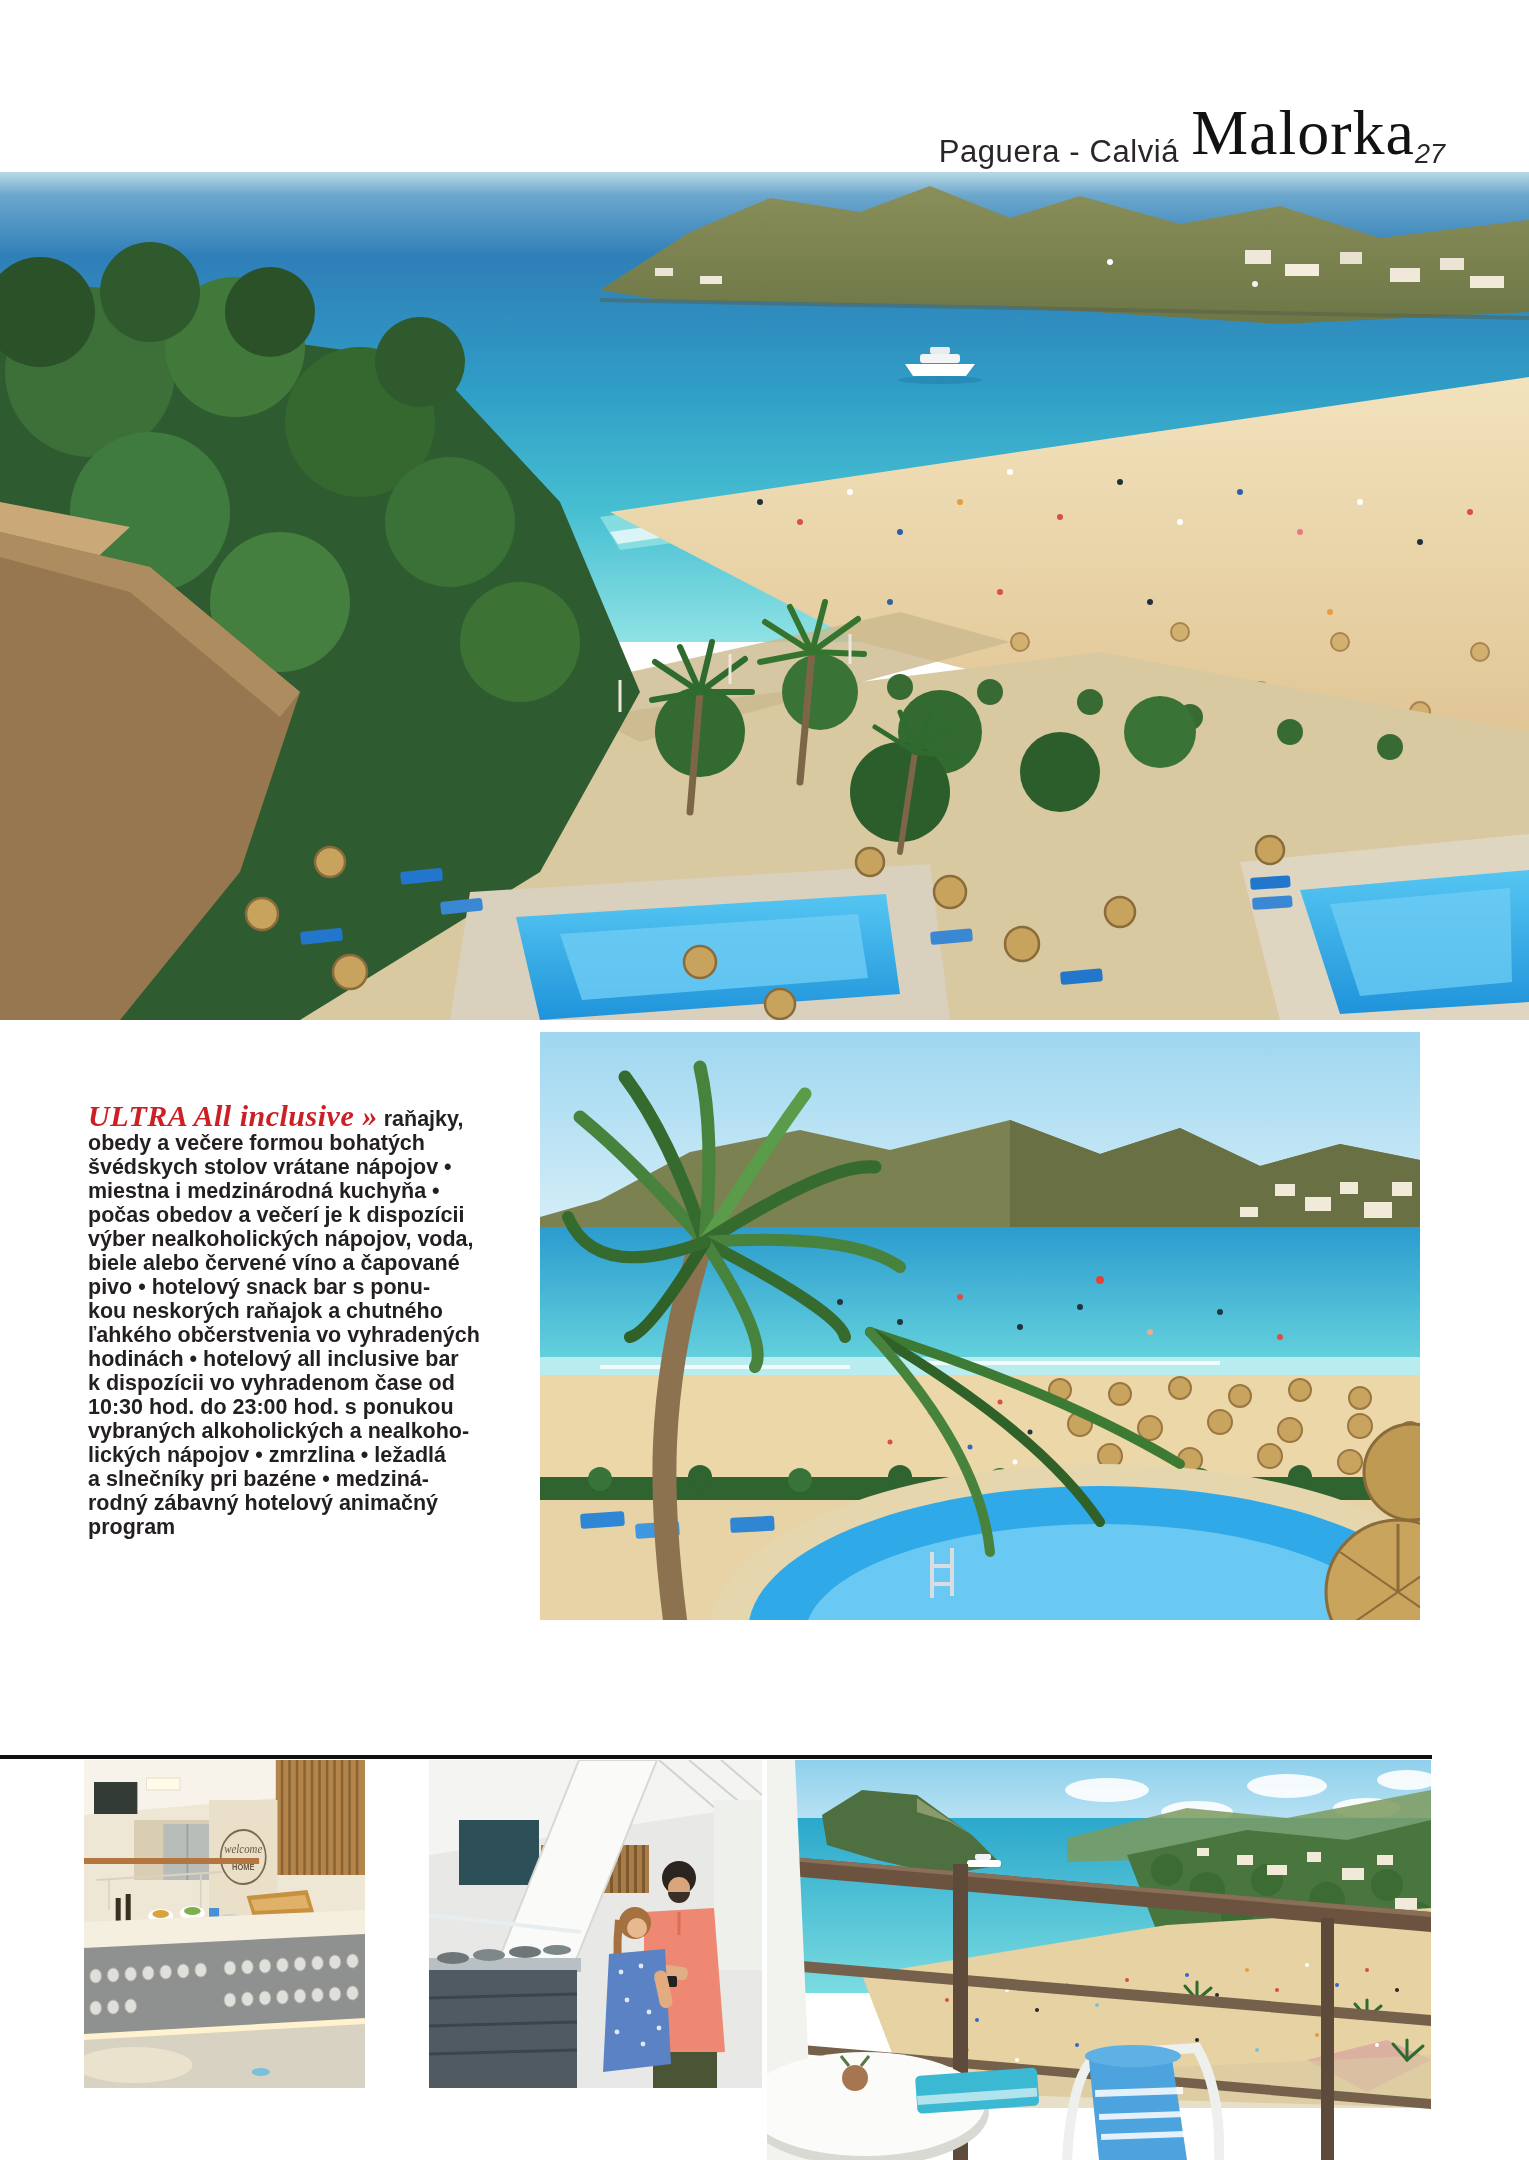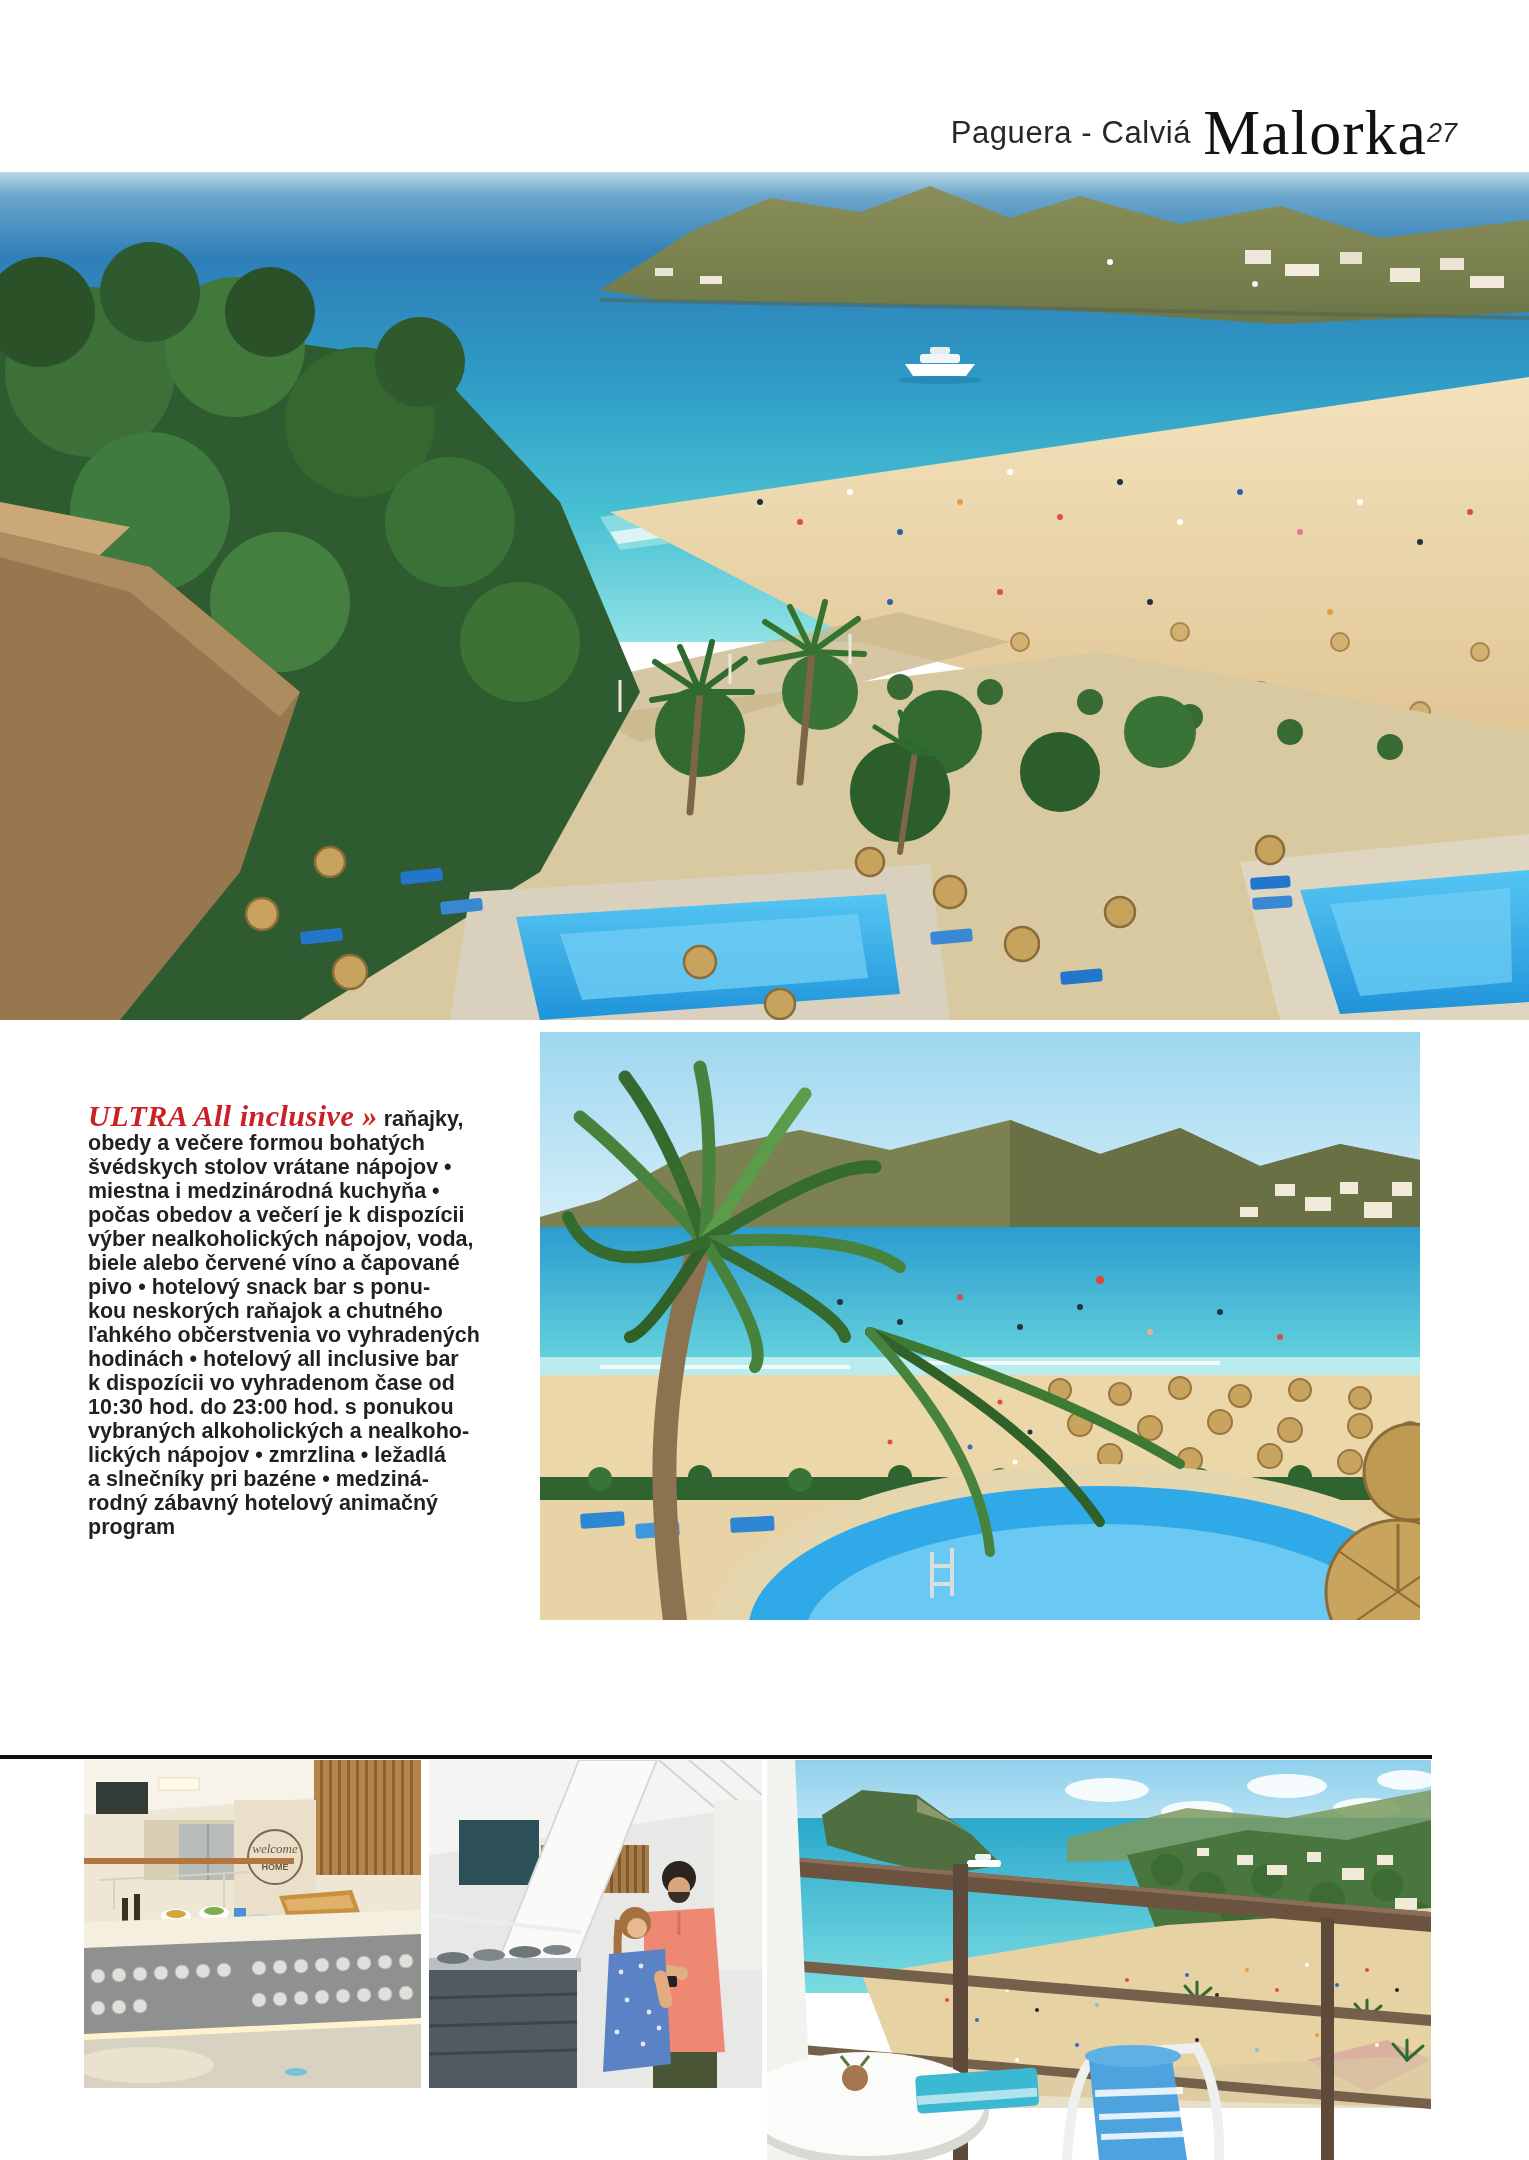--- a/index.html
+++ b/index.html
@@ -1,31 +1,31 @@
 <!DOCTYPE html>
 <html><head>
 <meta charset="utf-8">
 <style>
   html,body{margin:0;padding:0;background:#ffffff;}
   #page{position:relative;width:1529px;height:2160px;background:#ffffff;overflow:hidden;
         font-family:"Liberation Sans",sans-serif;}
-  .header{position:absolute;top:96px;right:72px;display:flex;align-items:center;white-space:nowrap;}
+  .header{position:absolute;top:96px;right:84px;display:flex;align-items:flex-end;white-space:nowrap;}
   .region{font-size:31px;color:#2a2627;letter-spacing:.6px;}
   .destination{font-family:"Liberation Serif",serif;font-size:64px;color:#141112;margin-left:12px;letter-spacing:1px;}
   .pagenum{font-size:27px;color:#2a2627;font-style:italic;}
   .photo{position:absolute;}
   .photo svg{display:block;width:100%;height:100%;}
   .hero{left:0;top:172px;width:1529px;height:848px;}
   .poolphoto{left:540px;top:1032px;width:880px;height:588px;}
   .intro{position:absolute;left:88px;top:1082px;width:466px;white-space:pre-line;
          font-weight:bold;font-size:21.5px;line-height:24px;color:#231f20;}
   .intro .title{font-family:"Liberation Serif",serif;font-style:italic;font-weight:bold;
          font-size:30px;color:#cc2027;letter-spacing:.5px;white-space:nowrap;}
   .divider{position:absolute;left:0;top:1755px;width:1432px;height:4px;background:#101010;}
-  .buffetphoto{left:84px;top:1760px;width:337px;height:328px;}
+  .buffetphoto{left:84px;top:1760px;width:281px;height:328px;}
   .couplephoto{left:429px;top:1760px;width:333px;height:328px;}
   .balconyphoto{left:767px;top:1760px;width:664px;height:400px;}
 </style>
 </head>
 <body>
 
 <div id="page">
 
   <div class="header">
     <span class="region">Paguera - Calviá</span>

